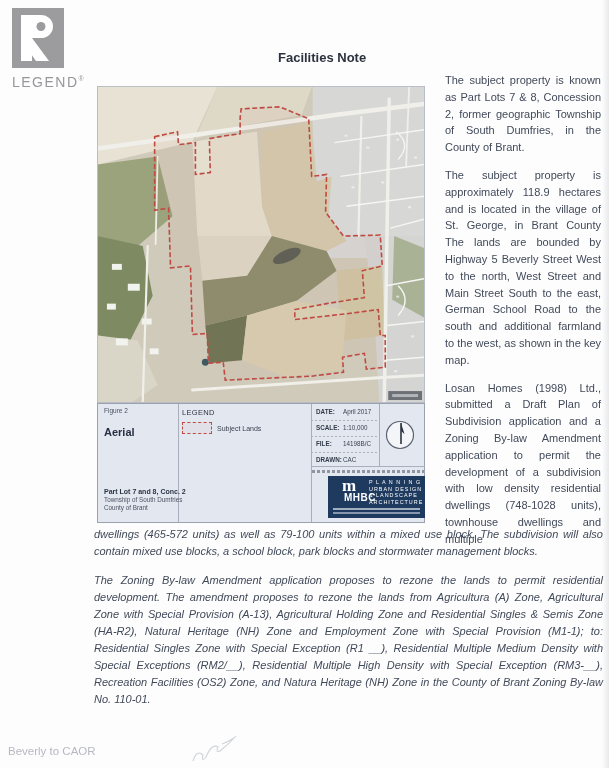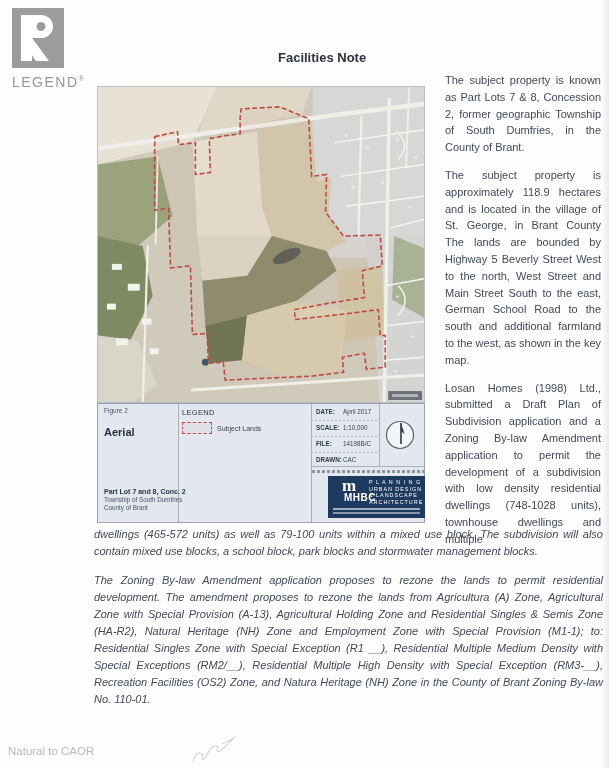--- a/index.html
+++ b/index.html
@@ -256,16 +256,16 @@
 
   <div class="full-text">
     <p>dwellings (465-572 units) as well as 79-100 units within a mixed use block. The subdivision will also contain mixed use blocks, a school block, park blocks and stormwater management blocks.</p>
     <p>The Zoning By-law Amendment application proposes to rezone the lands to permit residential development. The amendment proposes to rezone the lands from  Agricultura (A) Zone, Agricultural Zone with Special Provision (A-13), Agricultural Holding Zone and Residential Singles &amp; Semis Zone (HA-R2), Natural Heritage (NH) Zone and Employment Zone with Special Provision (M1-1); to: Residential Singles Zone with Special Exception (R1 __), Residential Multiple Medium Density with Special Exceptions (RM2/__), Residential Multiple High Density with Special Exception (RM3-__), Recreation Facilities (OS2) Zone, and Natura  Heritage (NH) Zone in the County of Brant Zoning By-law No. 110-01.</p>
   </div>
 
   <svg class="pencil" width="64" height="34" viewBox="0 0 64 34">
     <path d="M8,28 q4,-12 10,-6 q-2,8 3,2 q6,-14 12,-10 q-3,6 2,4 q9,-7 16,-15 m-14,8 q6,-2 12,-6" fill="none" stroke="#9aa0a8" stroke-width="1.1" opacity="0.45"></path>
   </svg>
 
-  <div class="licensed">Natural to CAOR</div>
+  <div class="licensed">Beverly to CAOR</div>
 
   <div class="paper-edge"></div>
 </div>
 
 </body></html>

